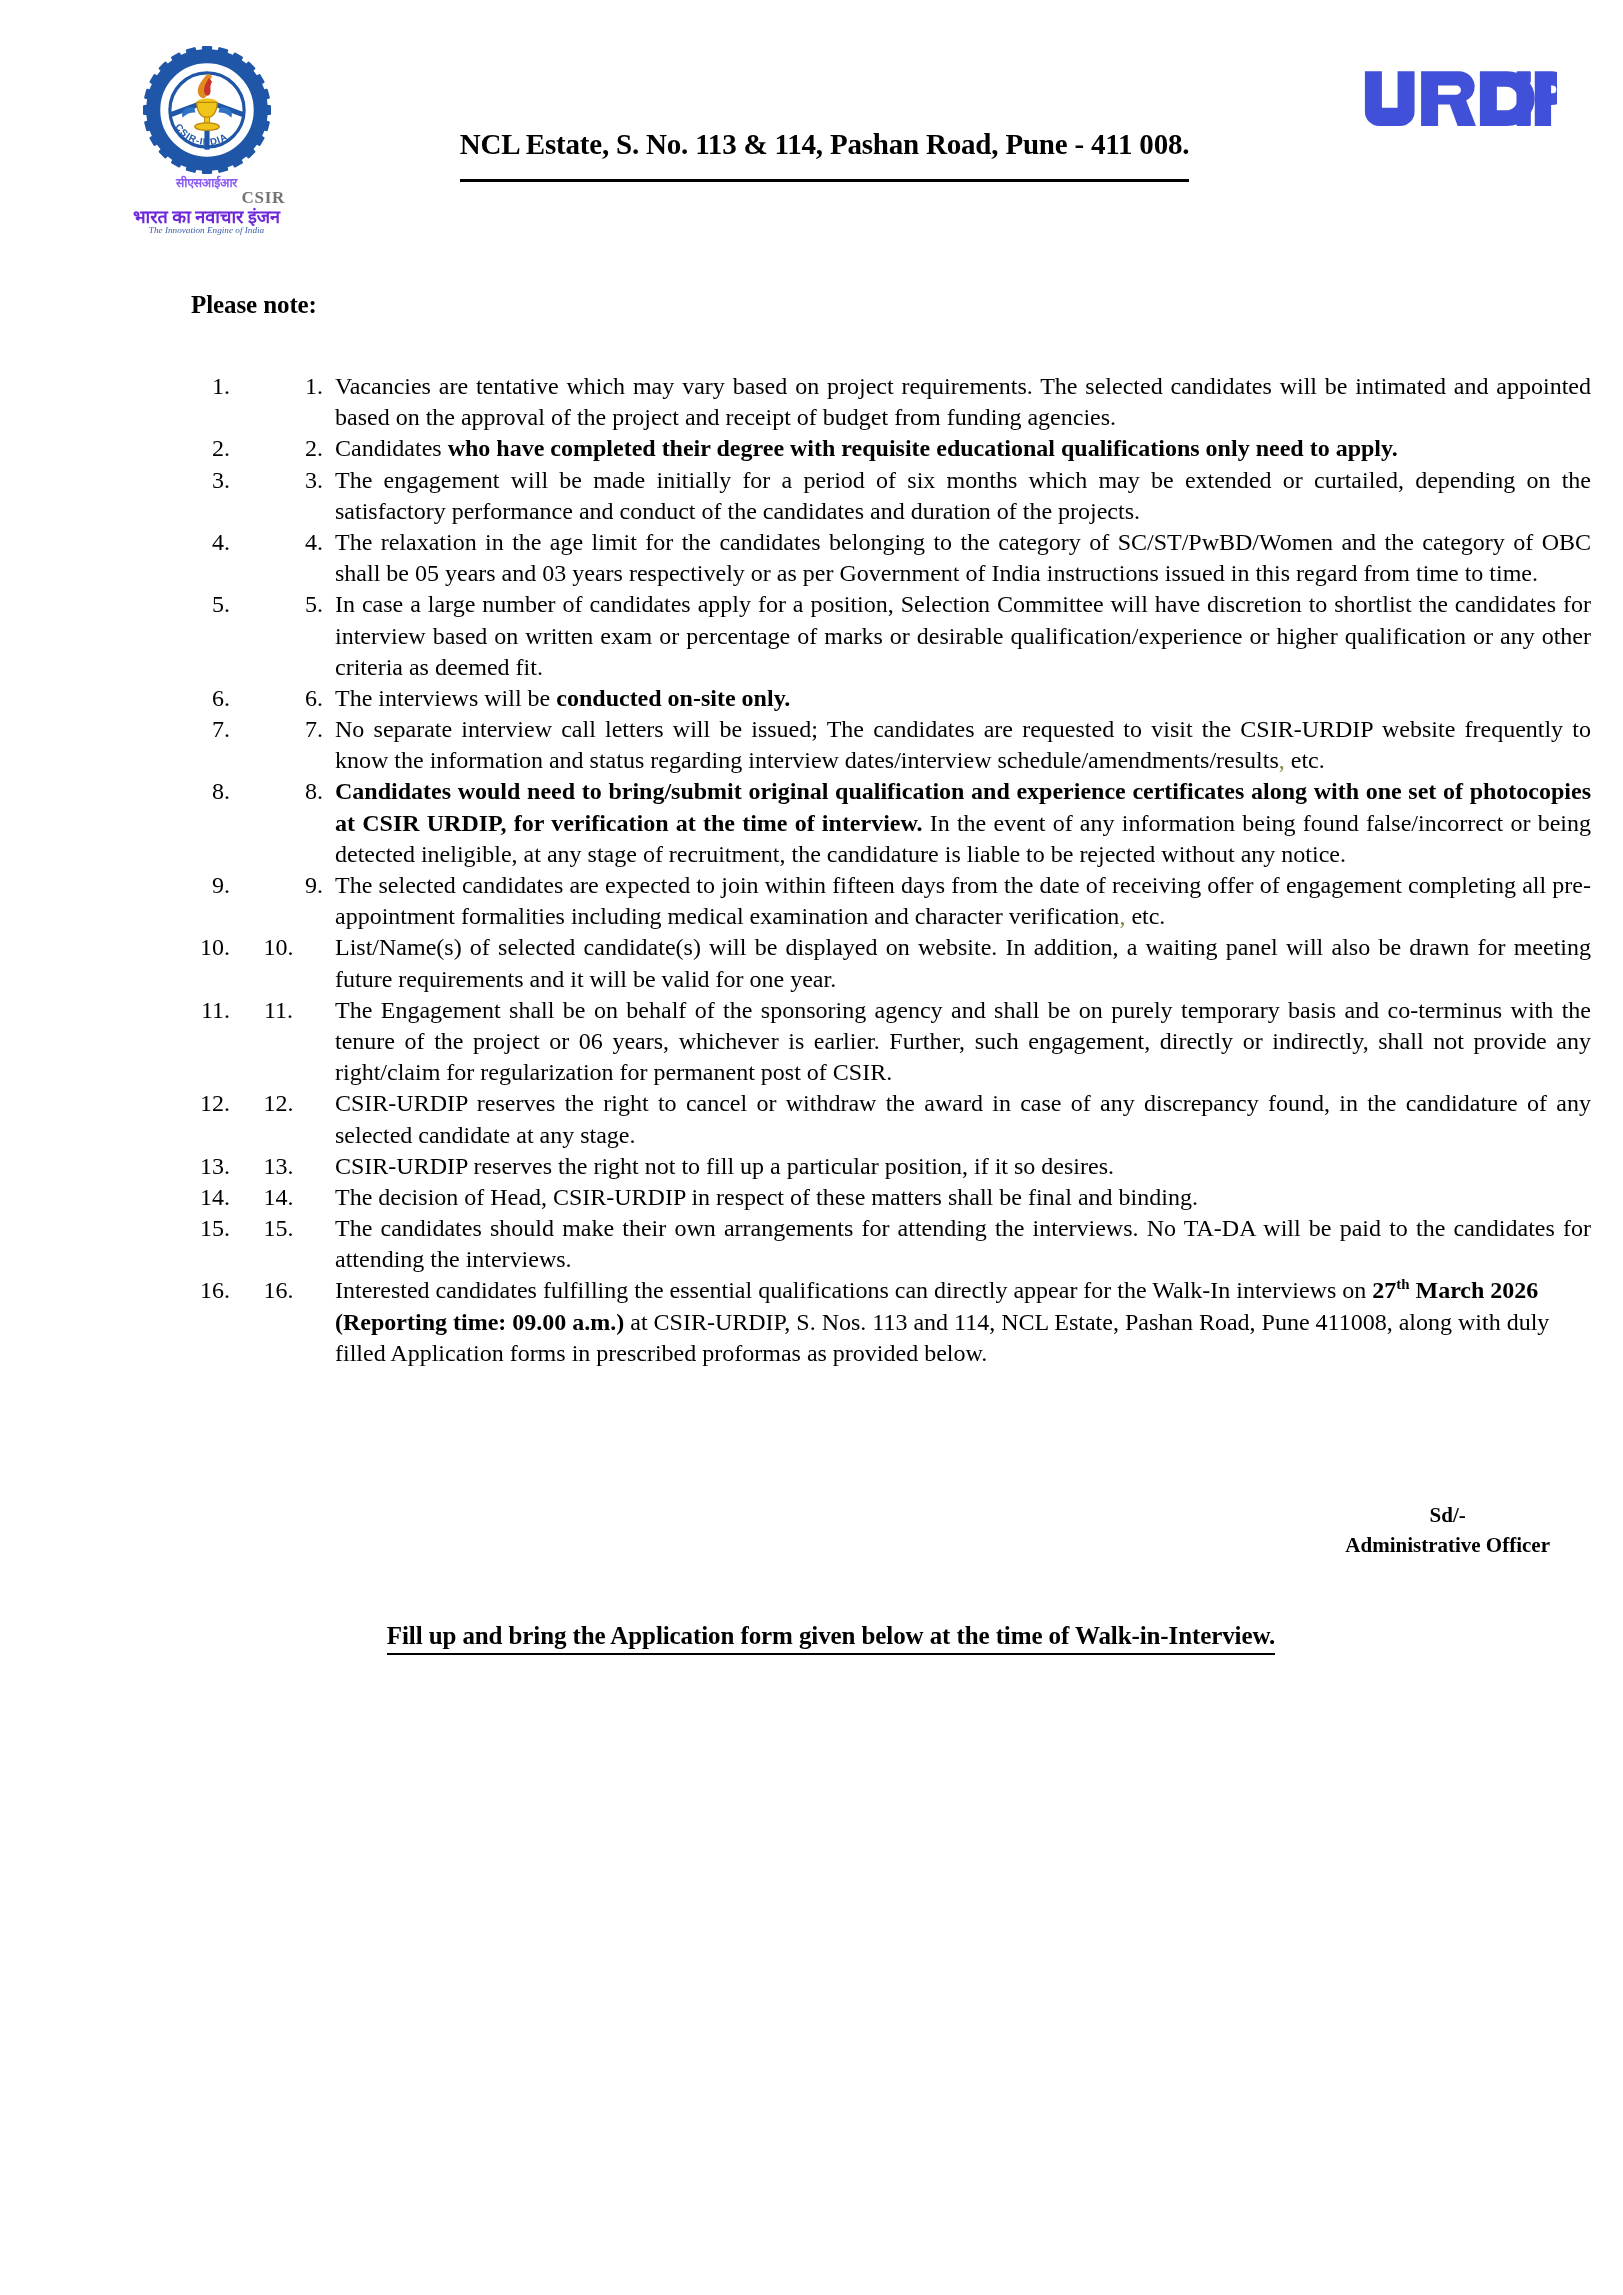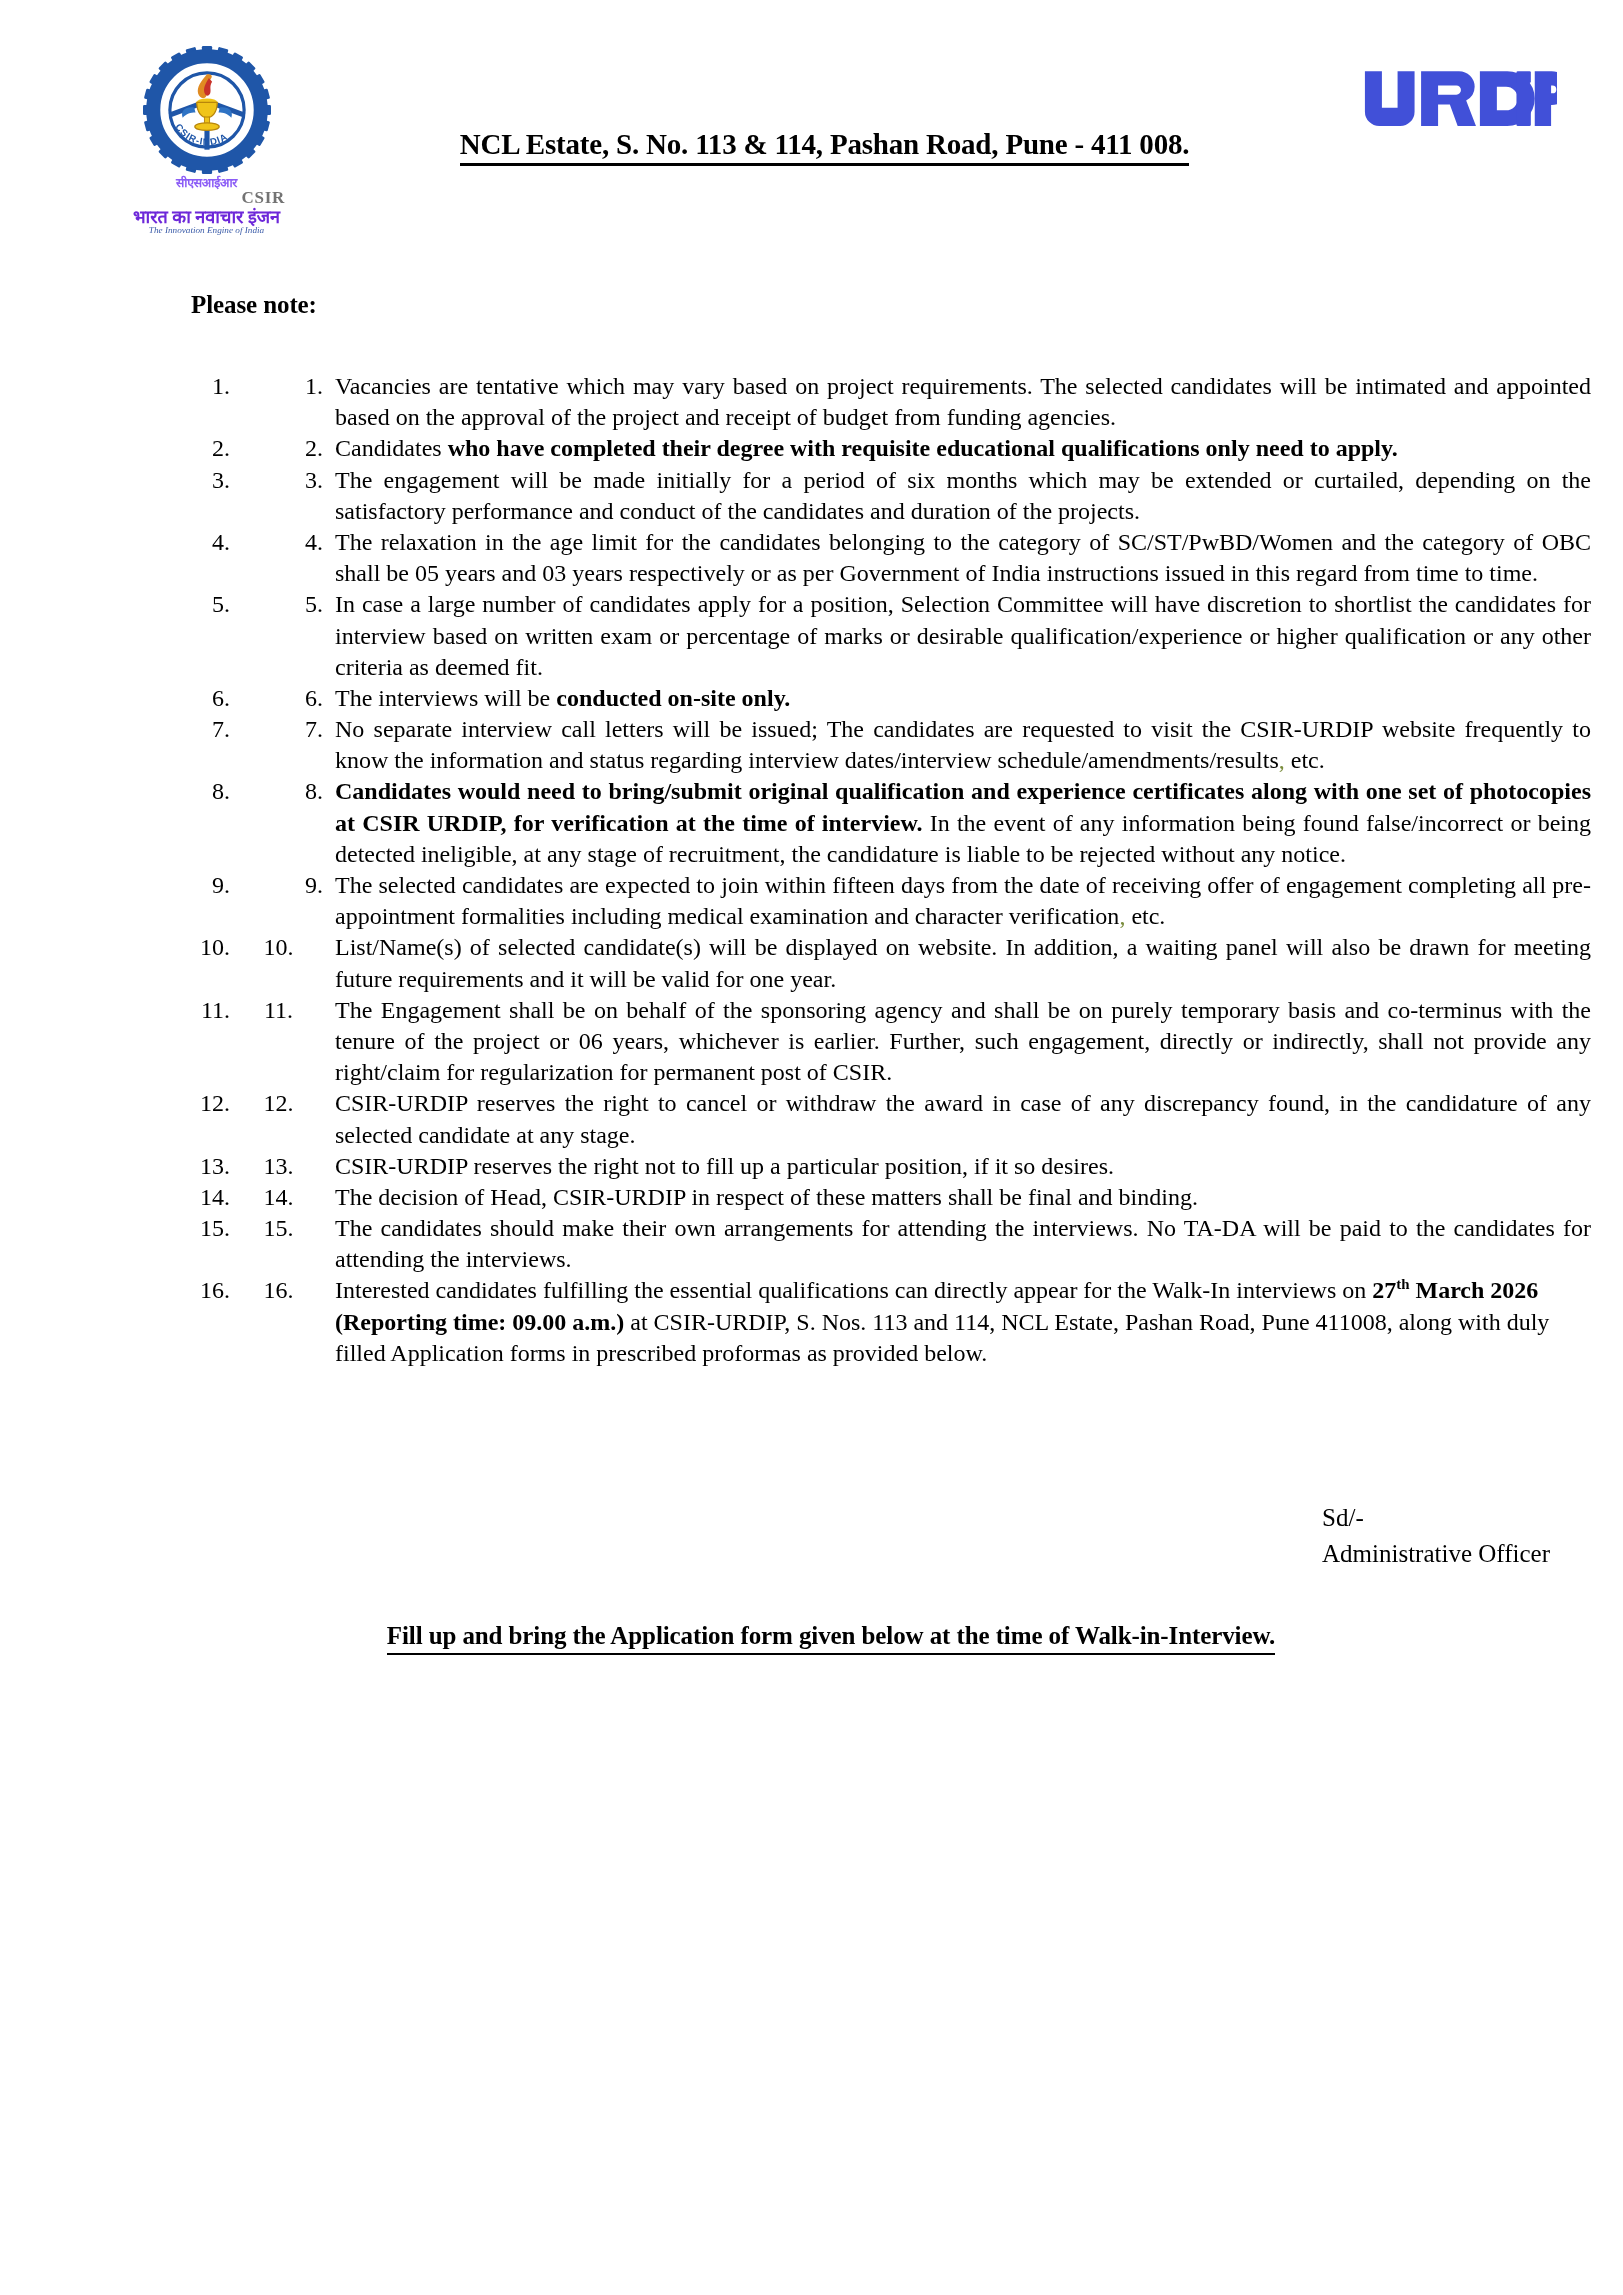--- a/index.html
+++ b/index.html
@@ -104,21 +104,21 @@
     width: 995px;
     text-align: center;
   }
   .org-address {
     font-size: 29px;
     font-weight: bold;
     letter-spacing: -0.2px;
     white-space: nowrap;
     border-bottom: 3.3px solid #000;
     display: inline-block;
-    padding-bottom: 2px;
+    padding-bottom: 18px;
   }
 
   .urdip-logo {
     position: absolute;
     left: 1361px;
     top: 62px;
     width: 196px;
     height: 72px;
   }
 
@@ -166,23 +166,23 @@
   .li:last-child .li-text { text-align: left; }
   b, .b { font-weight: bold; }
   .greencomma { color: #7a8c3c; }
   sup { font-size: 0.62em; vertical-align: super; }
 
   
   .sign-block {
     position: absolute;
     right: 73px;
     top: 1500px;
-    text-align: left;
-    font-size: 25px;
-    font-weight: normal;
+    text-align: center;
+    font-size: 21px;
+    font-weight: bold;
     line-height: 1.45;
   }
   .sign-block span { display: block; }
 
   .footer-line {
     position: absolute;
     left: 0;
     top: 1622px;
     width: 1623px;
     text-align: center;

